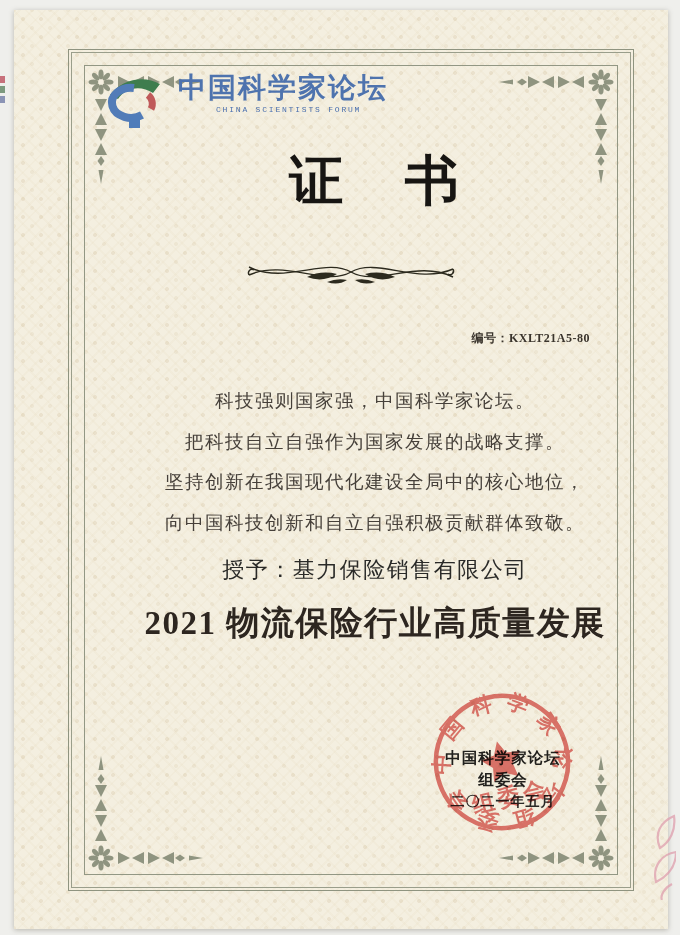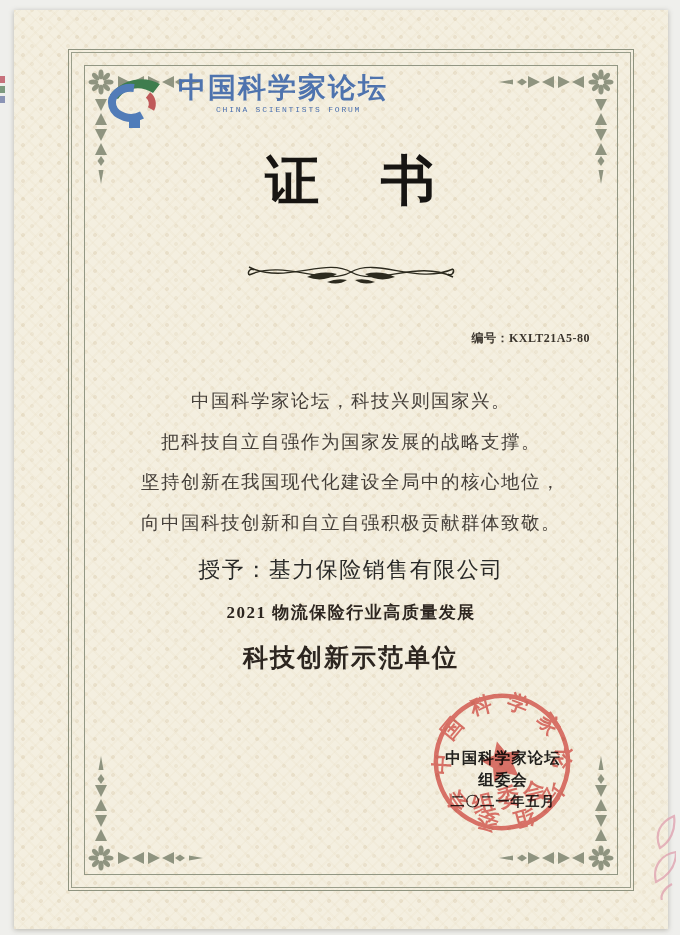--- a/index.html
+++ b/index.html
@@ -33,21 +33,21 @@
     position:absolute;inset:16px;border:1px solid #929784;
   }
   .corner{position:absolute;width:130px;height:130px;color:#8f9480;}
   .corner.tl{left:2px;top:2px;}
   .corner.tr{right:2px;top:2px;transform:scaleX(-1);}
   .corner.bl{left:2px;bottom:2px;transform:scaleY(-1);}
   .corner.br{right:2px;bottom:2px;transform:scale(-1,-1);}
 
   .content{position:absolute;inset:39px 34px 38px 54px;}
   .abs{position:absolute;}
-  .center{width:100%;text-align:center;}
+  .center{width:100%;text-align:center;padding-left:24px;}
 
   
   .logo-row{top:24px;left:28px;display:flex;align-items:flex-start;gap:10px;}
   .logo-cn{
     font-family:"Liberation Sans","DejaVu Sans",sans-serif;
     font-weight:bold;font-size:28px;letter-spacing:2px;color:#4e73ae;line-height:1.1;
   }
   .logo-en{
     font-family:Liberation Mono, monospace;
     font-size:8px;letter-spacing:1.8px;color:#4a6fae;padding-left:38px;margin-top:1px;
@@ -64,21 +64,21 @@
   .flourish{top:206px;left:50%;transform:translateX(-50%);color:#2c2a1e;}
   
   .serial{
     top:281px;right:44px;font-size:12px;font-weight:bold;color:#3a342c;letter-spacing:.5px;
   }
   
   .poem{top:332px;font-size:18.5px;letter-spacing:1.5px;color:#46403a;line-height:40.5px;}
   
   .recipient{top:506px;font-size:22px;font-weight:400;letter-spacing:1.5px;color:#2a2a28;}
   
-  .award1{top:552px;font-size:17px;font-weight:800;letter-spacing:1.5px;color:#2d2620;}
+  .award1{top:552px;font-size:33px;font-weight:800;letter-spacing:1.5px;color:#2d2620;}
   .award2{top:592px;font-size:25px;font-weight:800;letter-spacing:2px;color:#2d2620;}
   
   .issuer{
     top:698px;left:330px;width:210px;text-align:center;
     font-size:15.5px;font-weight:700;color:#21201d;line-height:22px;letter-spacing:1px;
   }
   .issuer .date{margin-top:0;font-size:14px;font-weight:600;letter-spacing:1px;color:#2a2926;}
   
   .seal{
     top:638px;left:359px;width:150px;height:150px;
@@ -241,32 +241,31 @@
           <path d="M82,27 q10,-4 20,-2 q-9,6 -20,2 Z"></path>
           <path d="M130,27 q-10,-4 -20,-2 q9,6 20,2 Z"></path>
         </g>
       </svg>
 
       <div class="abs serial">
         <span>编号：</span><span>KXLT21A5-80</span>
       </div>
 
       <div class="abs center poem">
-        <div>中国科学家论坛，科技兴则国家兴。</div>
+        <div>科技强则国家强，中国科学家论坛。</div>
         <div>把科技自立自强作为国家发展的战略支撑。</div>
         <div>坚持创新在我国现代化建设全局中的核心地位，</div>
         <div>向中国科技创新和自立自强积极贡献群体致敬。</div>
       </div>
 
       <div class="abs center recipient">
         <span>授予：</span><span>基力保险销售有限公司</span>
       </div>
 
       <div class="abs center award1">2021 物流保险行业高质量发展</div>
-      <div class="abs center award2">科技创新示范单位</div>
 
       <div class="abs issuer">
         <div>中国科学家论坛</div>
         <div>组委会</div>
         <div class="date">二〇二一年五月</div>
       </div>
 
       <div class="abs seal">
         <svg width="150" height="150" viewBox="0 0 150 150" aria-hidden="true">
           <g transform="rotate(-14 75 75)" opacity="0.85">

